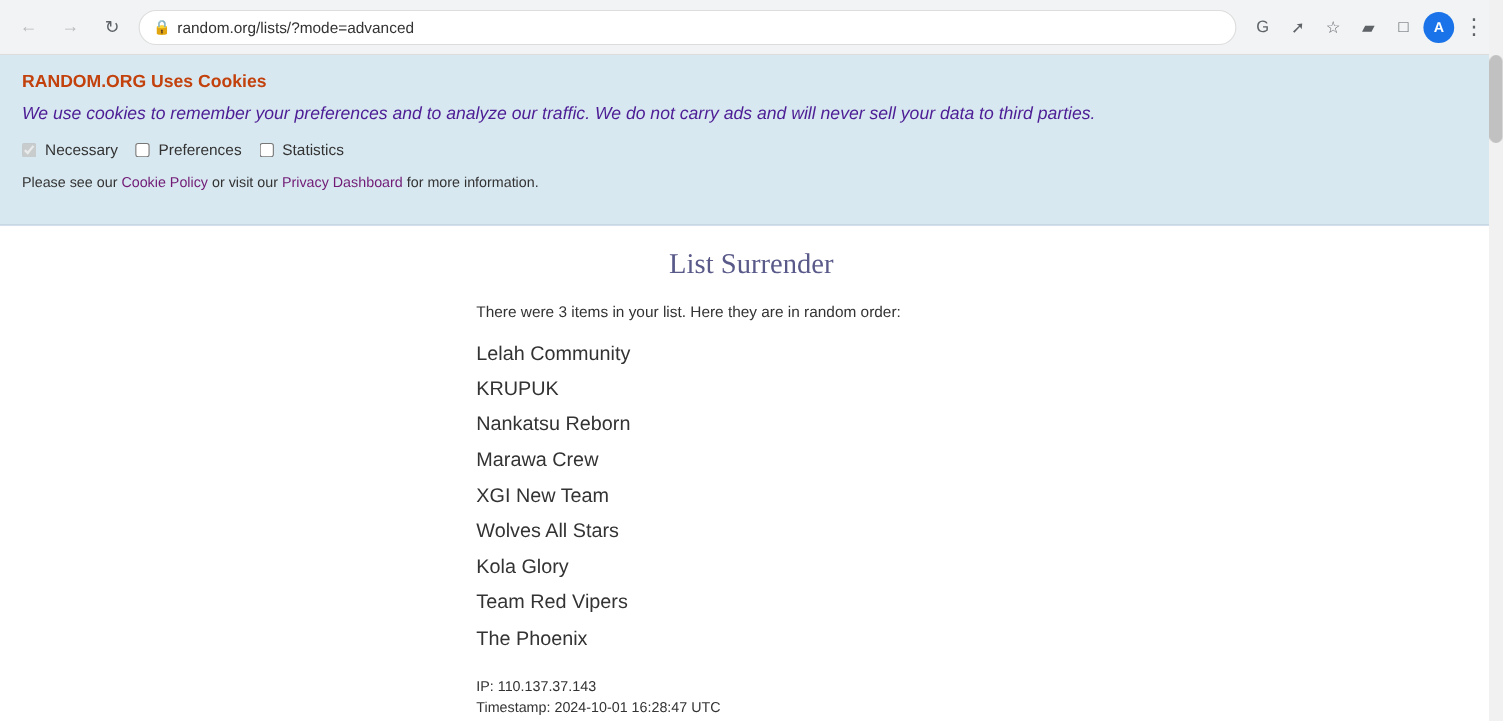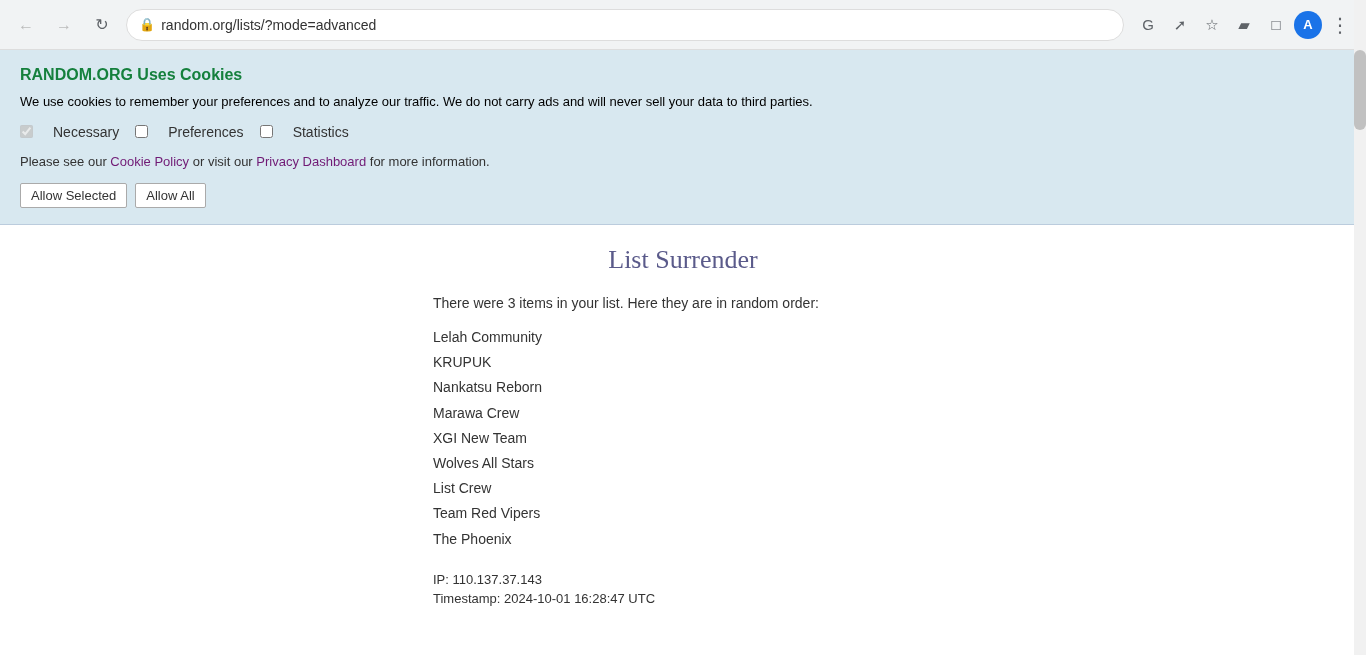--- a/index.html
+++ b/index.html
@@ -71,37 +71,38 @@
     
     .cookie-banner {
       background: #d8e8f0;
       padding: 16px 20px;
       border-bottom: 1px solid #bcd;
     }
     .cookie-title {
       font-size: 16px;
       font-weight: bold;
       margin-bottom: 8px;
-      color: #15803d;
+      color: #c2410c;
     }
     .cookie-text {
-      font-size: 13px;
-      color: #000000;
+      font-size: 16px;
+      color: #4c1d95;
       margin-bottom: 12px;
       line-height: 1.5;
+      font-style: italic;
     }
     .cookie-checkboxes {
       display: flex;
       gap: 16px;
       margin-bottom: 12px;
       align-items: center;
       font-size: 14px;
     }
     .cookie-checkboxes label {
-      display: flex; align-items: center; gap: 20px; cursor: pointer;
+      display: flex; align-items: center; gap: 8px; cursor: pointer;
     }
     .cookie-info-text {
       font-size: 13px; color: #333;
       margin-bottom: 12px;
       line-height: 1.5;
     }
     .cookie-info-text a { color: #701a75; text-decoration: none; }
     .cookie-buttons {
       display: flex; gap: 8px;
     }
@@ -135,21 +136,21 @@
       margin-bottom: 14px;
       text-align: left;
       width: 500px;
     }
     .result-list {
       list-style: none;
       margin-bottom: 20px;
       width: 500px;
     }
     .result-list li {
-      font-size: 14px;
+      font-size: 18px;
       color: #333;
       line-height: 1.8;
     }
     .result-meta {
       font-size: 13px;
       color: #333;
       width: 500px;
       margin-bottom: 4px;
     }
     .scrollbar-track {
@@ -208,37 +209,33 @@
       <span>Statistics</span>
     </label>
   </div>
   <div class="cookie-info-text">
     <span>Please see our </span>
     <a href="#">Cookie Policy</a>
     <span> or visit our </span>
     <a href="#">Privacy Dashboard</a>
     <span> for more information.</span>
   </div>
-  <div class="cookie-buttons">
-    <button class="cookie-btn">Allow Selected</button>
-    <button class="cookie-btn">Allow All</button>
-  </div>
 </div>
 
 <div class="main-content">
   <h1 class="page-title">List Surrender</h1>
   <p class="result-intro">There were 3 items in your list. Here they are in random order:</p>
   <ol class="result-list">
     <li>Lelah Community</li>
     <li>KRUPUK</li>
     <li>Nankatsu Reborn</li>
     <li>Marawa Crew</li>
     <li>XGI New Team</li>
     <li>Wolves All Stars</li>
-    <li>List Crew</li>
+    <li>Kola Glory</li>
     <li>Team Red Vipers</li>
     <li>The Phoenix</li>
   </ol>
   <p class="result-meta">IP: 110.137.37.143</p>
   <p class="result-meta">Timestamp: 2024-10-01 16:28:47 UTC</p>
 
 </div>
 
 <div class="scrollbar-track">
   <div class="scrollbar-thumb"></div>

